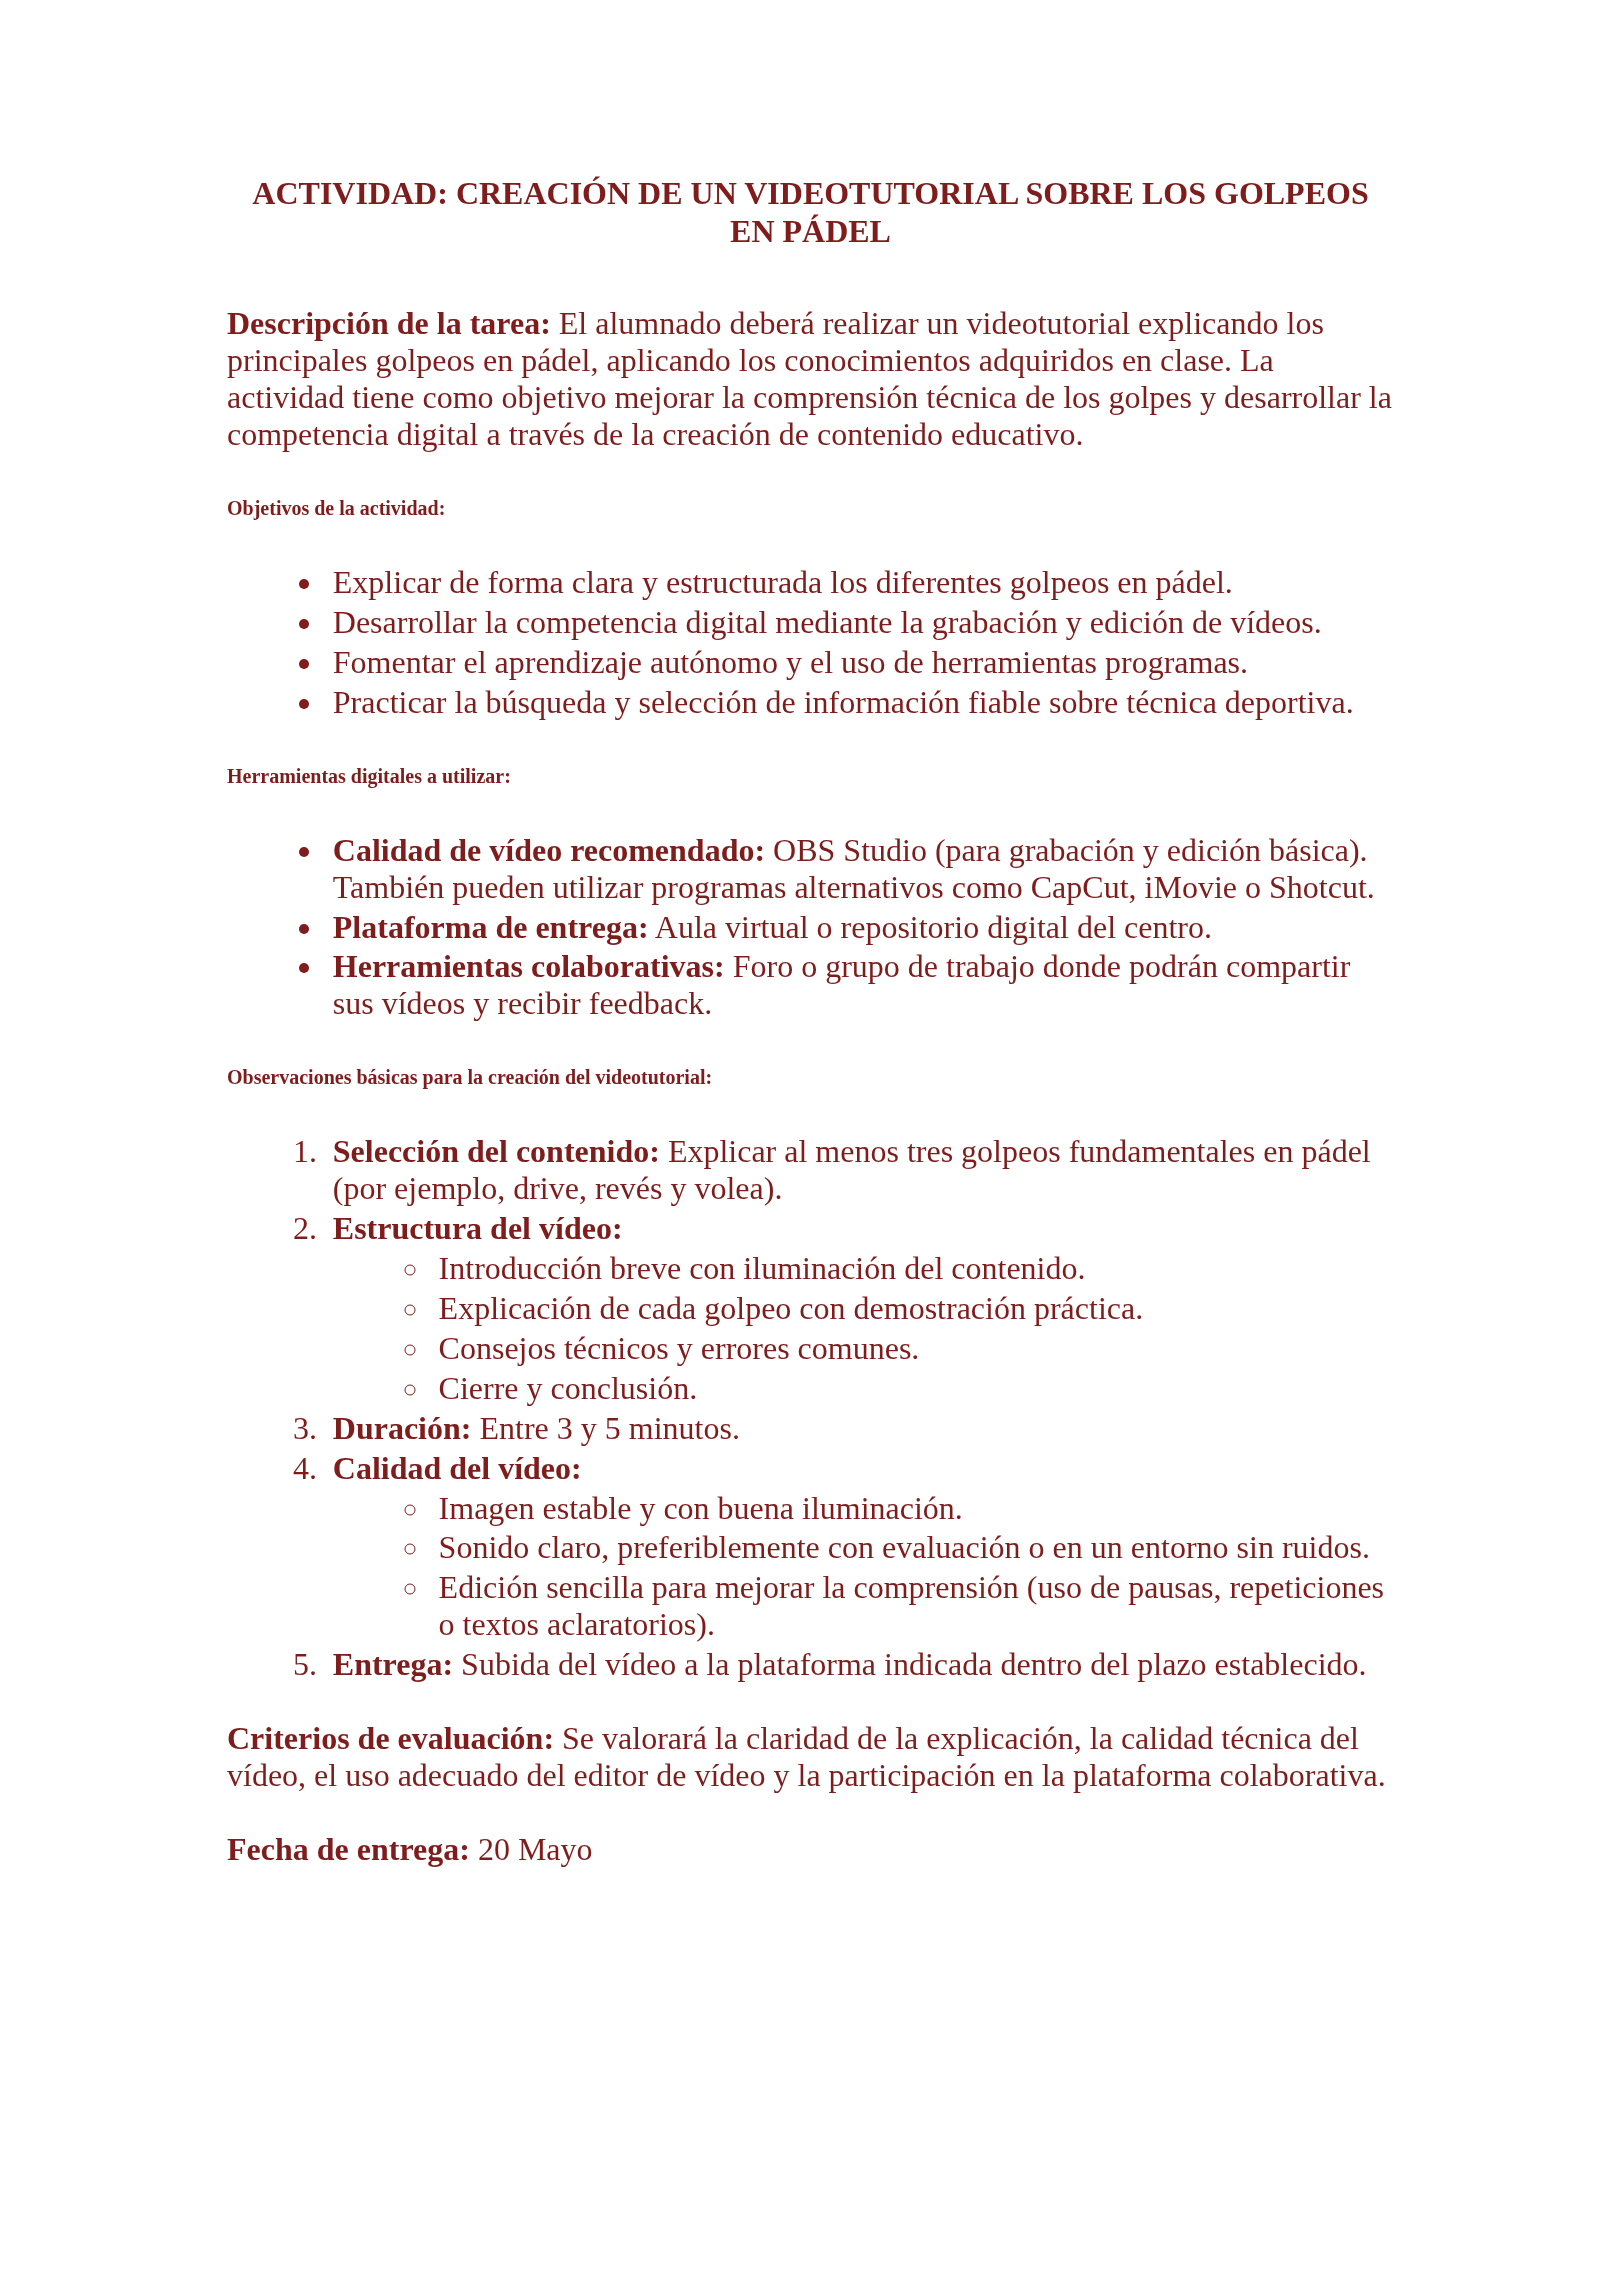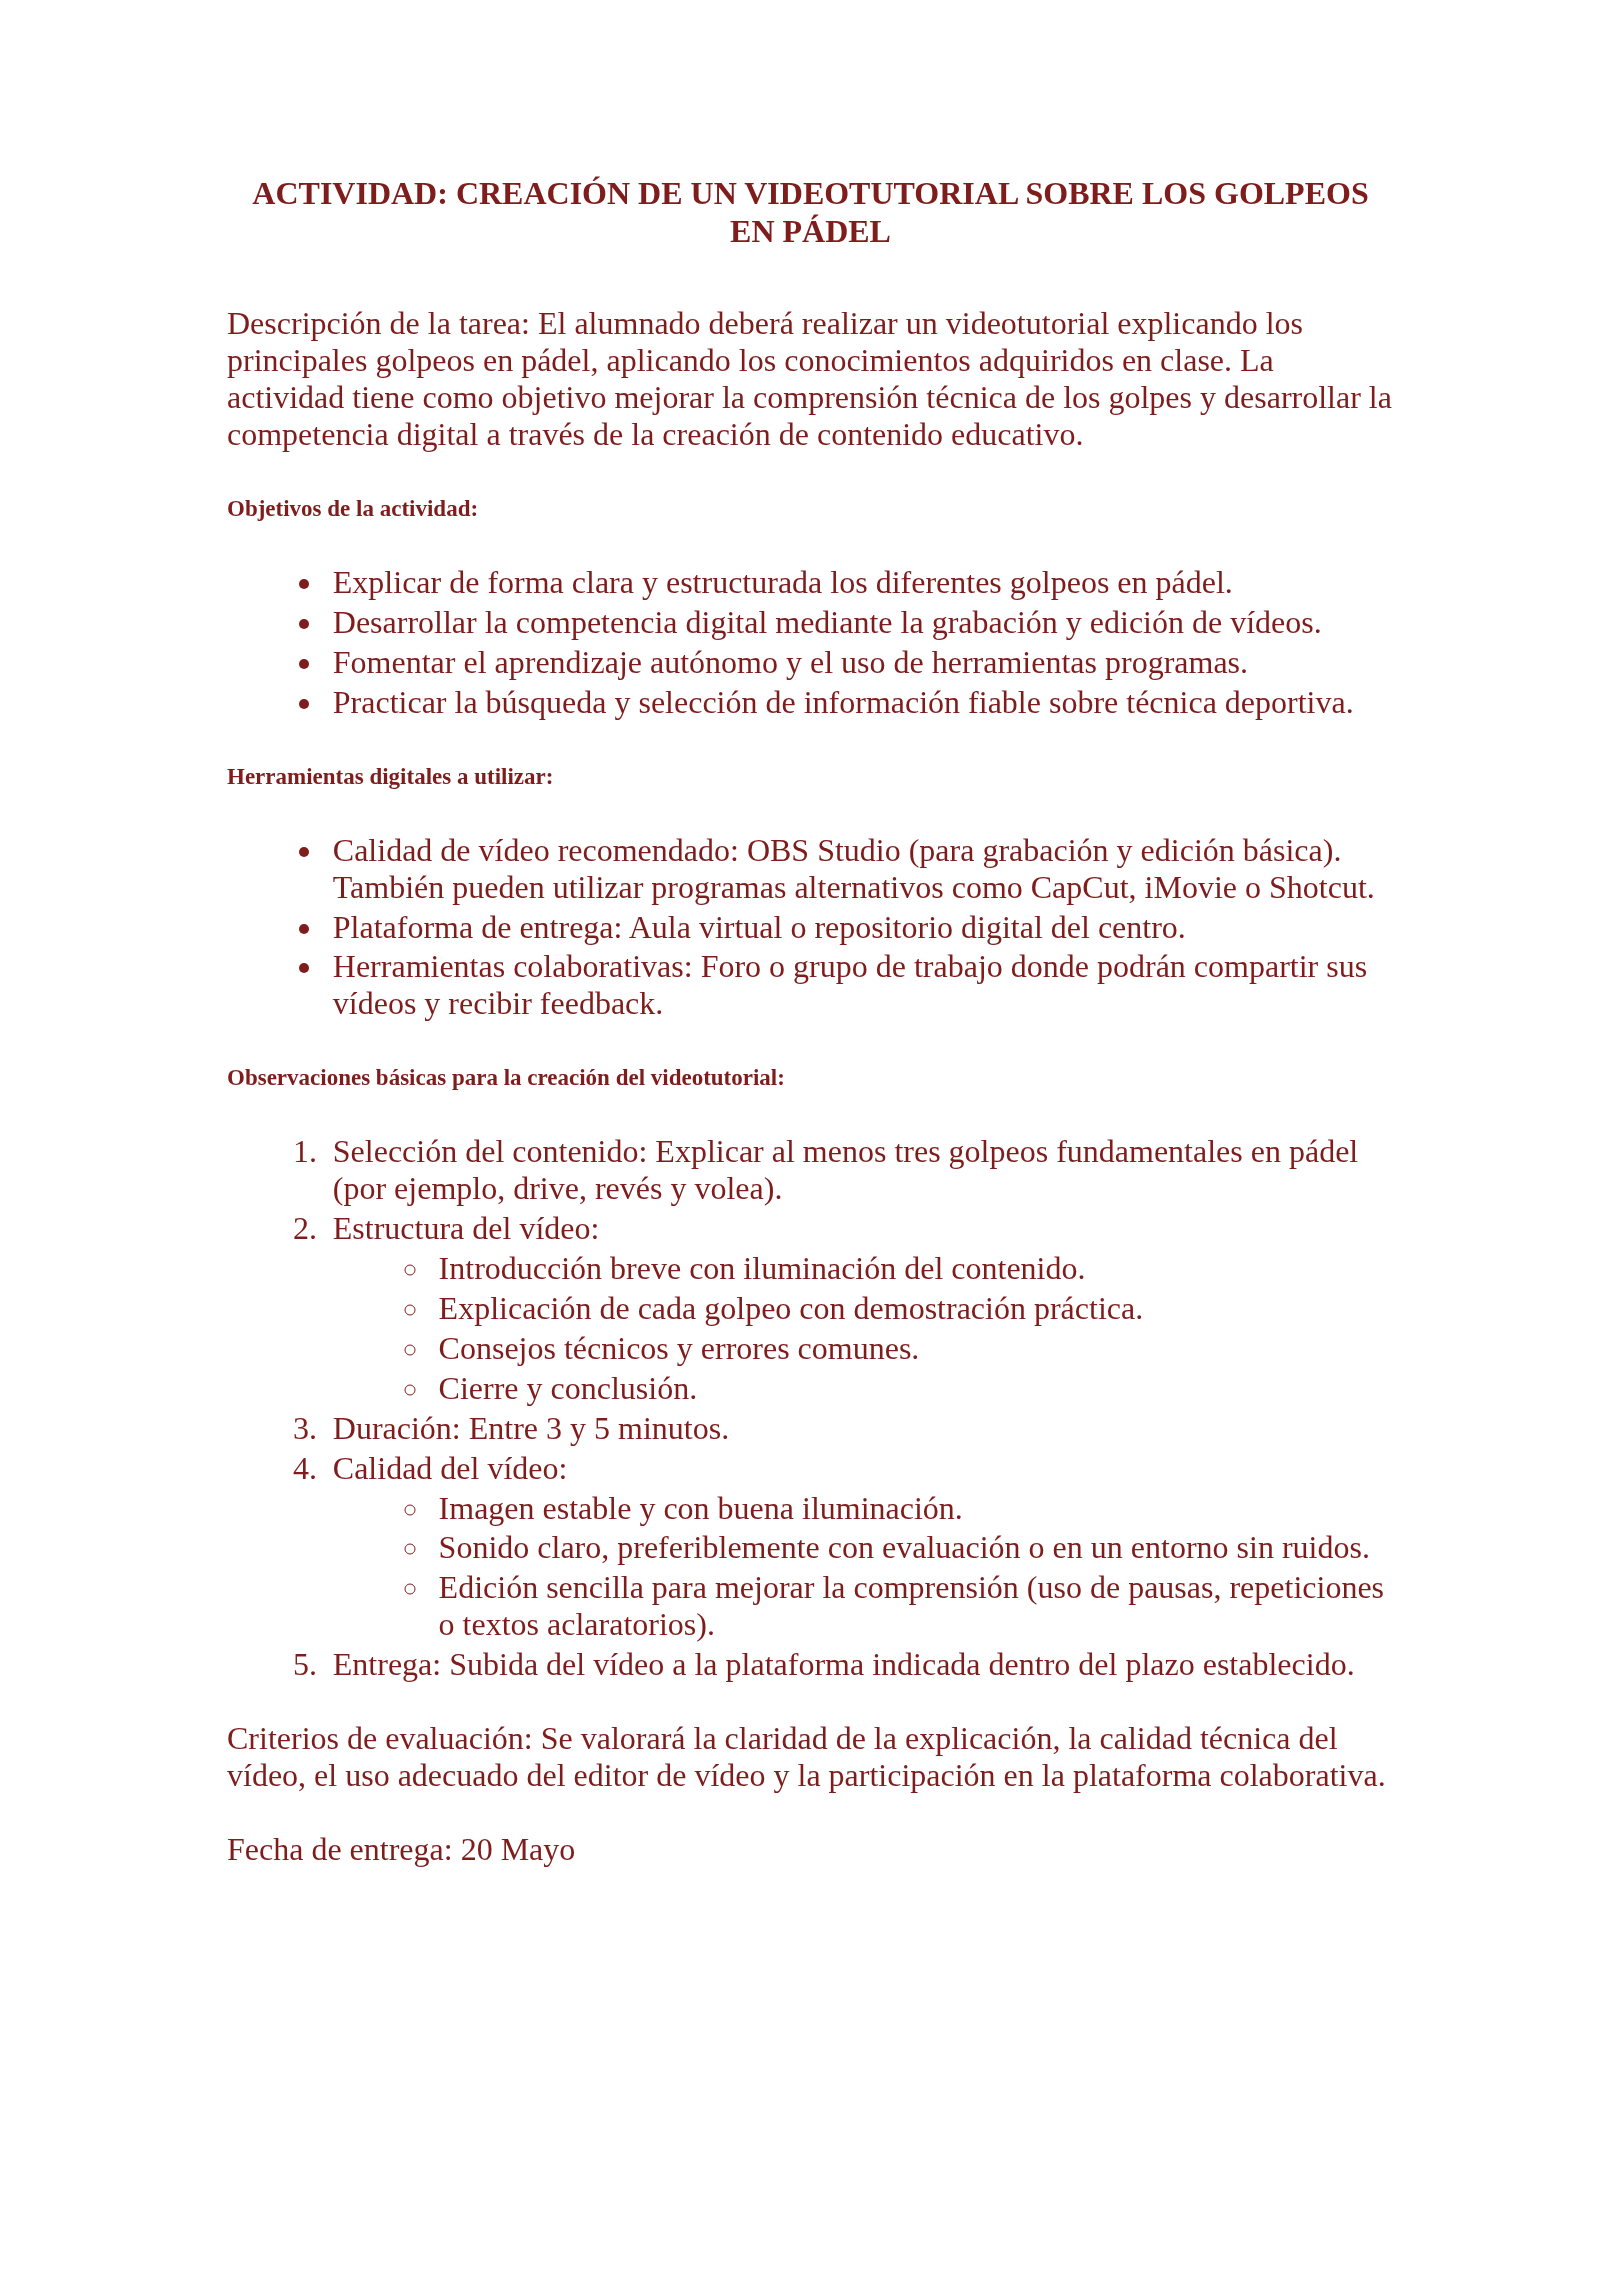--- a/index.html
+++ b/index.html
@@ -24,21 +24,21 @@
     font-size: 32px;
     font-weight: bold;
     text-align: center;
     line-height: 38px;
     margin: 0 0 55px 0;
   }
   .para {
     margin: 37px 0;
   }
   .heading {
-    font-size: 23px;
+    font-size: 20px;
     font-weight: bold;
     line-height: 37px;
     margin: 37px 0;
   }
   ul.l1 {
     list-style-type: disc;
     margin: 37px 0;
     padding-left: 98px;
   }
   ol.l1 {
@@ -49,21 +49,21 @@
   ul.l2 {
     list-style-type: circle;
     margin: 0;
     padding-left: 98px;
   }
   li {
     padding-left: 7.8px;
     margin: 2.9px 0;
   }
   b {
-    font-weight: normal;
+    font-weight: bold;
   }
 </style>
 </head>
 <body>
 
 <div class="page">
 
   <h1 class="title"><span>ACTIVIDAD: CREACIÓN DE UN VIDEOTUTORIAL SOBRE LOS GOLPEOS</span><br><span>EN PÁDEL</span></h1>
 
   <p class="para"><b>Descripción de la tarea:</b> <span>El alumnado deberá realizar un videotutorial explicando los principales golpeos en pádel, aplicando los conocimientos adquiridos en clase. La actividad tiene como objetivo mejorar la comprensión técnica de los golpes y desarrollar la competencia digital a través de la creación de contenido educativo.</span></p>

